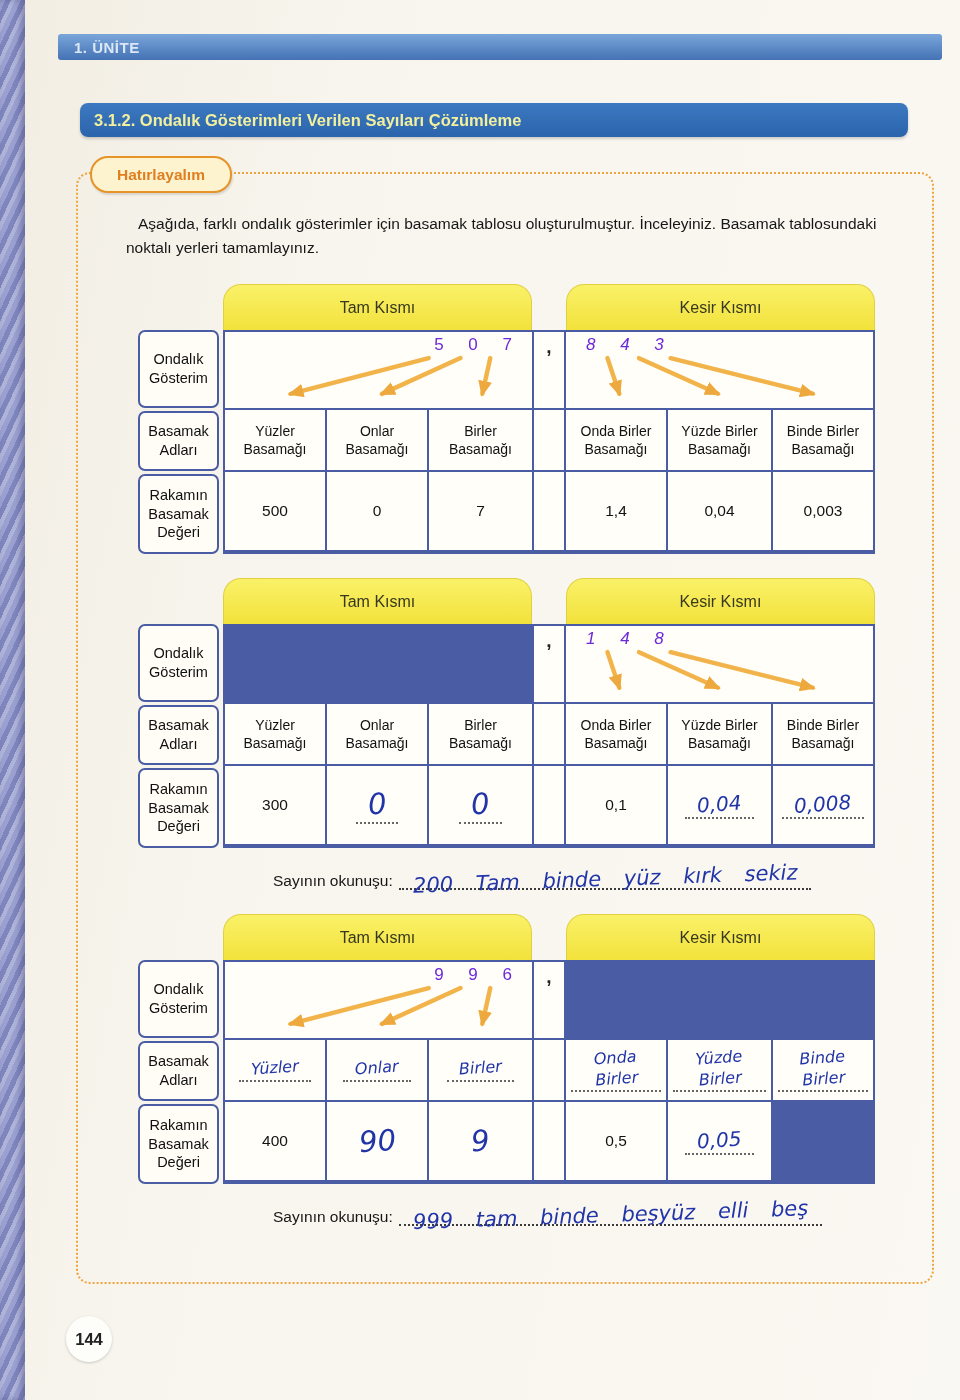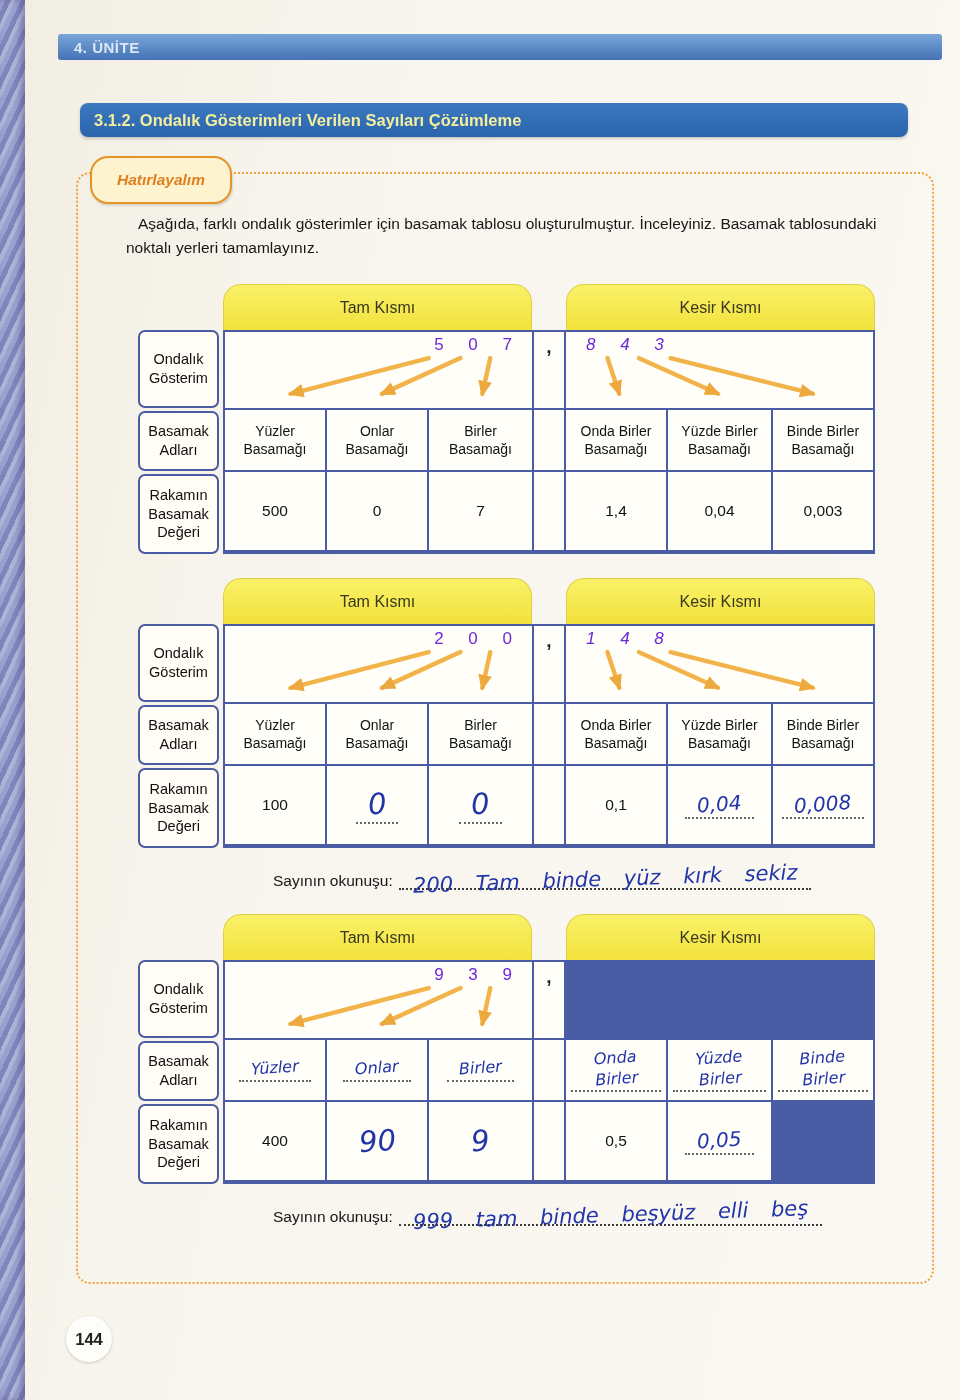--- a/index.html
+++ b/index.html
@@ -18,24 +18,24 @@
               color:#d9e7f7; font-weight:bold; font-size:15px; letter-spacing:.5px; }
 
   .section-banner { position:absolute; left:80px; top:103px; width:828px; height:34px;
               background:linear-gradient(180deg,#3d79c0,#2a64ac); border-radius:8px;
               display:flex; align-items:center; padding-left:14px;
               color:#f2ef9e; font-weight:bold; font-size:16.5px; box-shadow:0 2px 3px rgba(0,0,0,.18); }
 
   .recall-box { position:absolute; left:76px; top:172px; width:858px; height:1112px;
               border:2px dotted #f0a43e; border-radius:14px; }
 
-  .badge { position:absolute; left:12px; top:-18px; width:142px; height:48px;
+  .badge { position:absolute; left:12px; top:-18px; width:142px; height:37px;
               background:#fdf3cf; border:2px solid #e79328; border-radius:18px;
               display:flex; align-items:center; justify-content:center;
-              color:#e07f1f; font-weight:bold; font-style:italic; font-size:15.5px;
+              color:#e07f1f; font-weight:bold; font-size:15.5px;
               box-shadow:1px 2px 2px rgba(0,0,0,.12); }
 
   .intro { padding:38px 40px 0 48px; font-size:15.5px; line-height:1.55; color:#161616; text-indent:12px; }
 
   
   .pv-block { margin-left:26px; margin-top:24px; width:775px; }
   .pv-header { display:flex; margin-left:119px; height:46px; }
   .yhead { width:309px; background:linear-gradient(180deg,#faf168,#f2e23c);
            border:1px solid #e0d040; border-bottom:none; border-radius:18px 18px 0 0;
            display:flex; align-items:center; justify-content:center;
@@ -88,21 +88,21 @@
     <marker id="ah" markerUnits="userSpaceOnUse" markerWidth="16" markerHeight="14" refX="13" refY="7" orient="auto">
       <path d="M0,0 L16,7 L0,14 z" fill="#eda93e"></path>
     </marker>
   </defs>
 </svg>
 
 <div class="page">
   <div class="binding"></div>
 
   <div class="unit-bar">
-    <span>4. ÜNİTE</span>
+    <span>1. ÜNİTE</span>
   </div>
 
   <div class="section-banner">3.1.2. Ondalık Gösterimleri Verilen Sayıları Çözümleme</div>
 
   <div class="recall-box">
     <div class="badge">Hatırlayalım</div>
     <p class="intro">Aşağıda, farklı ondalık gösterimler için basamak tablosu oluşturulmuştur. İnceleyiniz. Basamak tablosundaki noktalı yerleri tamamlayınız.</p>
 
     <section class="pv-block">
       <div class="pv-header">
@@ -158,45 +158,37 @@
         <div class="yhead-gap"></div>
         <div class="yhead">Kesir Kısmı</div>
       </div>
       <div class="pv-body">
         <div class="pv-labels">
           <div class="lbl lbl-digits">Ondalık Gösterim</div>
           <div class="lbl lbl-names">Basamak Adları</div>
           <div class="lbl lbl-values">Rakamın Basamak Değeri</div>
         </div>
         <div class="pv-table">
-          <div class="cell digits-cell" style="grid-area:1/1/2/4">
-            <span class="dg dg-whole">2 0 0</span>
-            <svg class="arrows" viewBox="0 0 309 76">
-              <line x1="205" y1="26" x2="66" y2="62"></line>
-              <line x1="237" y1="26" x2="158" y2="62"></line>
-              <line x1="267" y1="26" x2="259" y2="62"></line>
-            </svg>
-          </div>
           <div class="cell comma-cell" style="grid-area:1/4">,</div>
           <div class="cell digits-cell" style="grid-area:1/5/2/8">
             <span class="dg dg-fraction">1 4 8</span>
             <svg class="arrows" viewBox="0 0 311 76">
               <line x1="42" y1="26" x2="54" y2="62"></line>
               <line x1="74" y1="26" x2="154" y2="62"></line>
               <line x1="106" y1="26" x2="250" y2="62"></line>
             </svg>
           </div>
           <div class="cell name-cell" style="grid-area:2/1">Yüzler Basamağı</div>
           <div class="cell name-cell" style="grid-area:2/2">Onlar Basamağı</div>
           <div class="cell name-cell" style="grid-area:2/3">Birler Basamağı</div>
           <div class="cell" style="grid-area:2/4"></div>
           <div class="cell name-cell" style="grid-area:2/5">Onda Birler Basamağı</div>
           <div class="cell name-cell" style="grid-area:2/6">Yüzde Birler Basamağı</div>
           <div class="cell name-cell" style="grid-area:2/7">Binde Birler Basamağı</div>
-          <div class="cell value-cell" style="grid-area:3/1">100</div>
+          <div class="cell value-cell" style="grid-area:3/1">300</div>
           <div class="cell value-cell" style="grid-area:3/2">
             <span class="ph"><span class="hand hand-val-big tilt">0</span></span>
           </div>
           <div class="cell value-cell" style="grid-area:3/3">
             <span class="ph"><span class="hand hand-val-big tilt">0</span></span>
           </div>
           <div class="cell" style="grid-area:3/4"></div>
           <div class="cell value-cell" style="grid-area:3/5">0,1</div>
           <div class="cell value-cell" style="grid-area:3/6">
             <span class="ph"><span class="hand hand-val tilt">0,04</span></span>
@@ -221,21 +213,21 @@
         <div class="yhead">Kesir Kısmı</div>
       </div>
       <div class="pv-body">
         <div class="pv-labels">
           <div class="lbl lbl-digits">Ondalık Gösterim</div>
           <div class="lbl lbl-names">Basamak Adları</div>
           <div class="lbl lbl-values">Rakamın Basamak Değeri</div>
         </div>
         <div class="pv-table">
           <div class="cell digits-cell" style="grid-area:1/1/2/4">
-            <span class="dg dg-whole">9 3 9</span>
+            <span class="dg dg-whole">9 9 6</span>
             <svg class="arrows" viewBox="0 0 309 76">
               <line x1="205" y1="26" x2="66" y2="62"></line>
               <line x1="237" y1="26" x2="158" y2="62"></line>
               <line x1="267" y1="26" x2="259" y2="62"></line>
             </svg>
           </div>
           <div class="cell comma-cell" style="grid-area:1/4">,</div>
           <div class="cell name-cell" style="grid-area:2/1">
             <span class="ph"><span class="hand hand-name tilt">Yüzler</span></span>
           </div>

